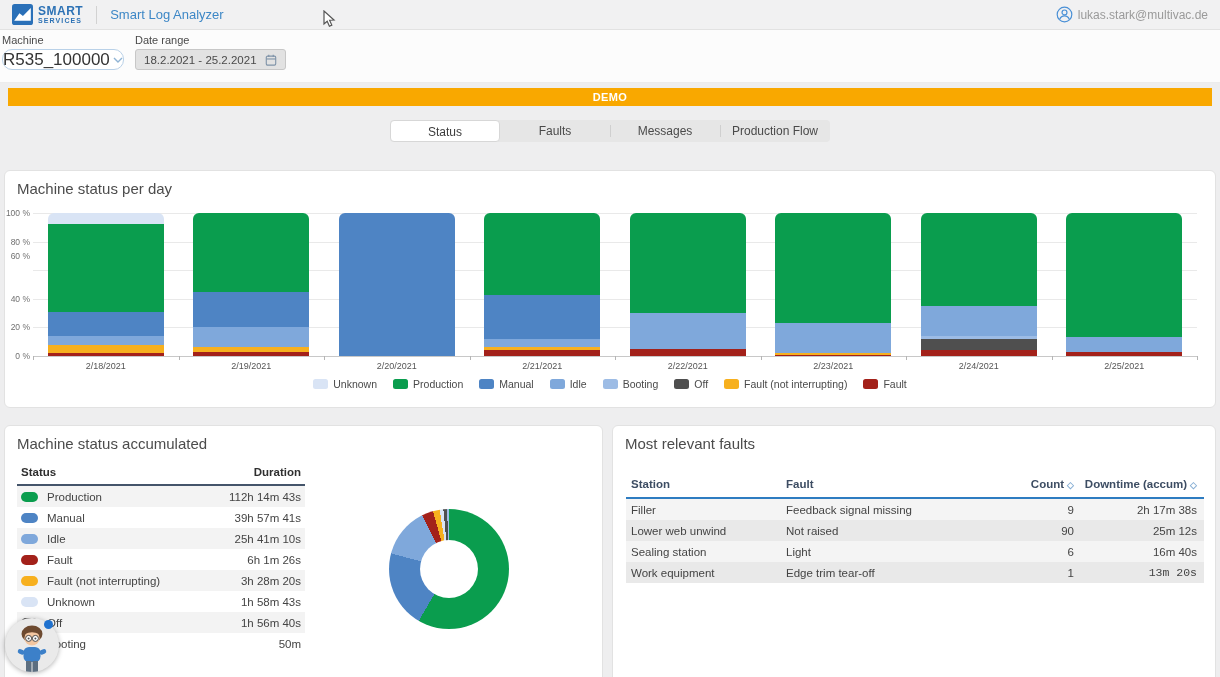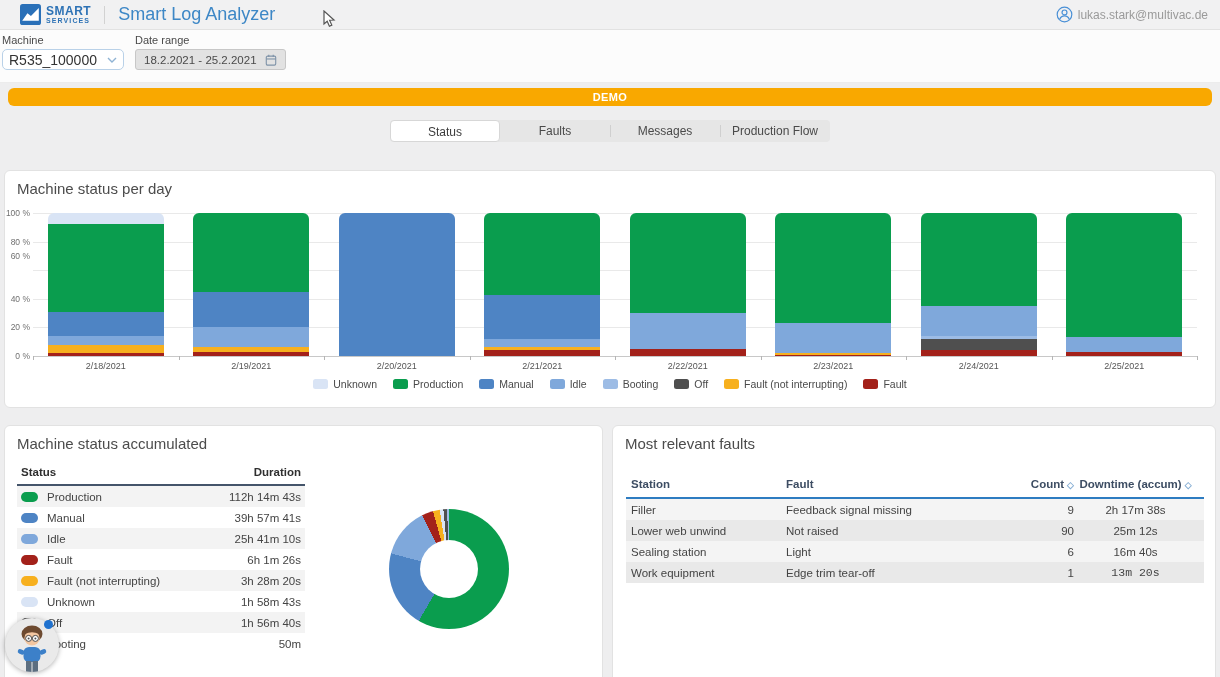--- a/index.html
+++ b/index.html
@@ -7,48 +7,48 @@
   body {
     position: relative;
     background: #eeeeef;
     font-family: "Liberation Sans", sans-serif;
     overflow: hidden;
     color: #444;
   }
   
   .top-header {
     height: 30px; background: #f1f1f2; border-bottom: 1px solid #e2e2e2;
-    display: flex; align-items: center; padding: 0 12px 0 20px;
+    display: flex; align-items: center; padding: 0 12px 0 12px;
   }
   .logo-wrap { display:flex; align-items:center; gap:5px; }
   .logo-text { display:flex; flex-direction:column; line-height:1; color:#2d72b5; }
   .logo-text .l1 { font-size:12px; font-weight:bold; letter-spacing:.5px; }
   .logo-text .l2 { font-size:7px; font-weight:bold; letter-spacing:1.1px; }
   .hdr-divider { width:1px; height:18px; background:#d2d2d2; margin:0 13px; }
-  .app-title { font-size:18px; color:#3d87c6; }
+  .app-title { font-size:13px; color:#3d87c6; }
   .user-area { margin-left:auto; display:flex; align-items:center; gap:5px; font-size:12px; color:#9a9a9a; }
   
   .filter-bar {
     background:#fcfcfc; border-bottom:1px solid #ececec;
     display:flex; align-items:flex-start; padding:4px 8px 12px 2px; gap:11px;
   }
   .field { display:flex; flex-direction:column; }
   .field label { font-size:11px; color:#4a4a4a; margin-bottom:3px; }
   .select-box {
-    width:122px; height:21px; border:1px solid #b9d1e8; border-radius:5px; background:#fff;
-    font-size:14px; color:#333; padding:0 6px; display:flex; align-items:center; justify-content:space-between;
+    width:122px; height:21px; border:1px solid #b9d1e8; border-radius:10px; background:#fff;
+    font-size:17px; color:#333; padding:0 0; display:flex; align-items:center; justify-content:space-between;
     cursor:pointer;
   }
   .date-box {
     height:21px; background:#e2e2e2; border:1px solid #c7c7c7; border-radius:3px;
     font-size:11.5px; color:#4a4a4a; padding:0 8px; display:flex; align-items:center; gap:8px;
   }
   
   .demo-banner {
-    margin:5px 8px 0; height:18px; background:#f9a800; border-radius:6px;
+    margin:5px 8px 0; height:18px; background:#f9a800; border-radius:0;
     color:#fff; font-size:11px; font-weight:bold; text-align:center; line-height:18px; letter-spacing:.4px;
   }
   
   .tabs-row { display:flex; justify-content:center; margin-top:14px; }
   .tabs { display:flex; background:#e6e6e6; border-radius:4px; }
   .tab {
     width:110px; height:22px; line-height:22px; text-align:center; font-size:12px; color:#4a4a4a;
     position:relative; cursor:pointer;
   }
   .tab:not(:first-child)::before {
@@ -89,21 +89,21 @@
   .donut .hole { position:absolute; inset:31px; background:#fff; border-radius:50%; }
   
   .fault-table { position:absolute; left:13px; top:48px; width:578px; }
   .f-head { display:flex; align-items:center; font-size:11.5px; font-weight:bold; color:#3d4d63; padding:4px 0 7px; border-bottom:2px solid #2e7cc1; }
   .f-row { display:flex; align-items:center; height:21px; font-size:11.5px; color:#444; }
   .f-row:nth-child(odd) { background:#f4f4f4; }
   .f-row:nth-child(even) { background:#e9e9e9; }
   .col-station { width:160px; padding-left:5px; }
   .col-fault { width:233px; }
   .col-count { width:55px; text-align:right; }
-  .col-down { flex:1; text-align:center; padding-right:7px; }
+  .col-down { flex:1; text-align:right; padding-right:7px; }
   .sort-icon { font-size:9px; color:#86aed4; margin-left:3px; cursor:pointer; }
   
   .assistant {
     position:absolute; left:5px; top:618px; width:54px; height:54px; border-radius:50%;
     background:#eaeaea; box-shadow:0 1px 5px rgba(0,0,0,.3); cursor:pointer; overflow:hidden;
   }
   .assistant-dot { position:absolute; left:44px; top:620px; width:9px; height:9px; border-radius:50%; background:#2072cf; }
   .mouse-cursor { position:absolute; left:322px; top:10px; z-index:99; pointer-events:none; }
 </style>
 </head>

